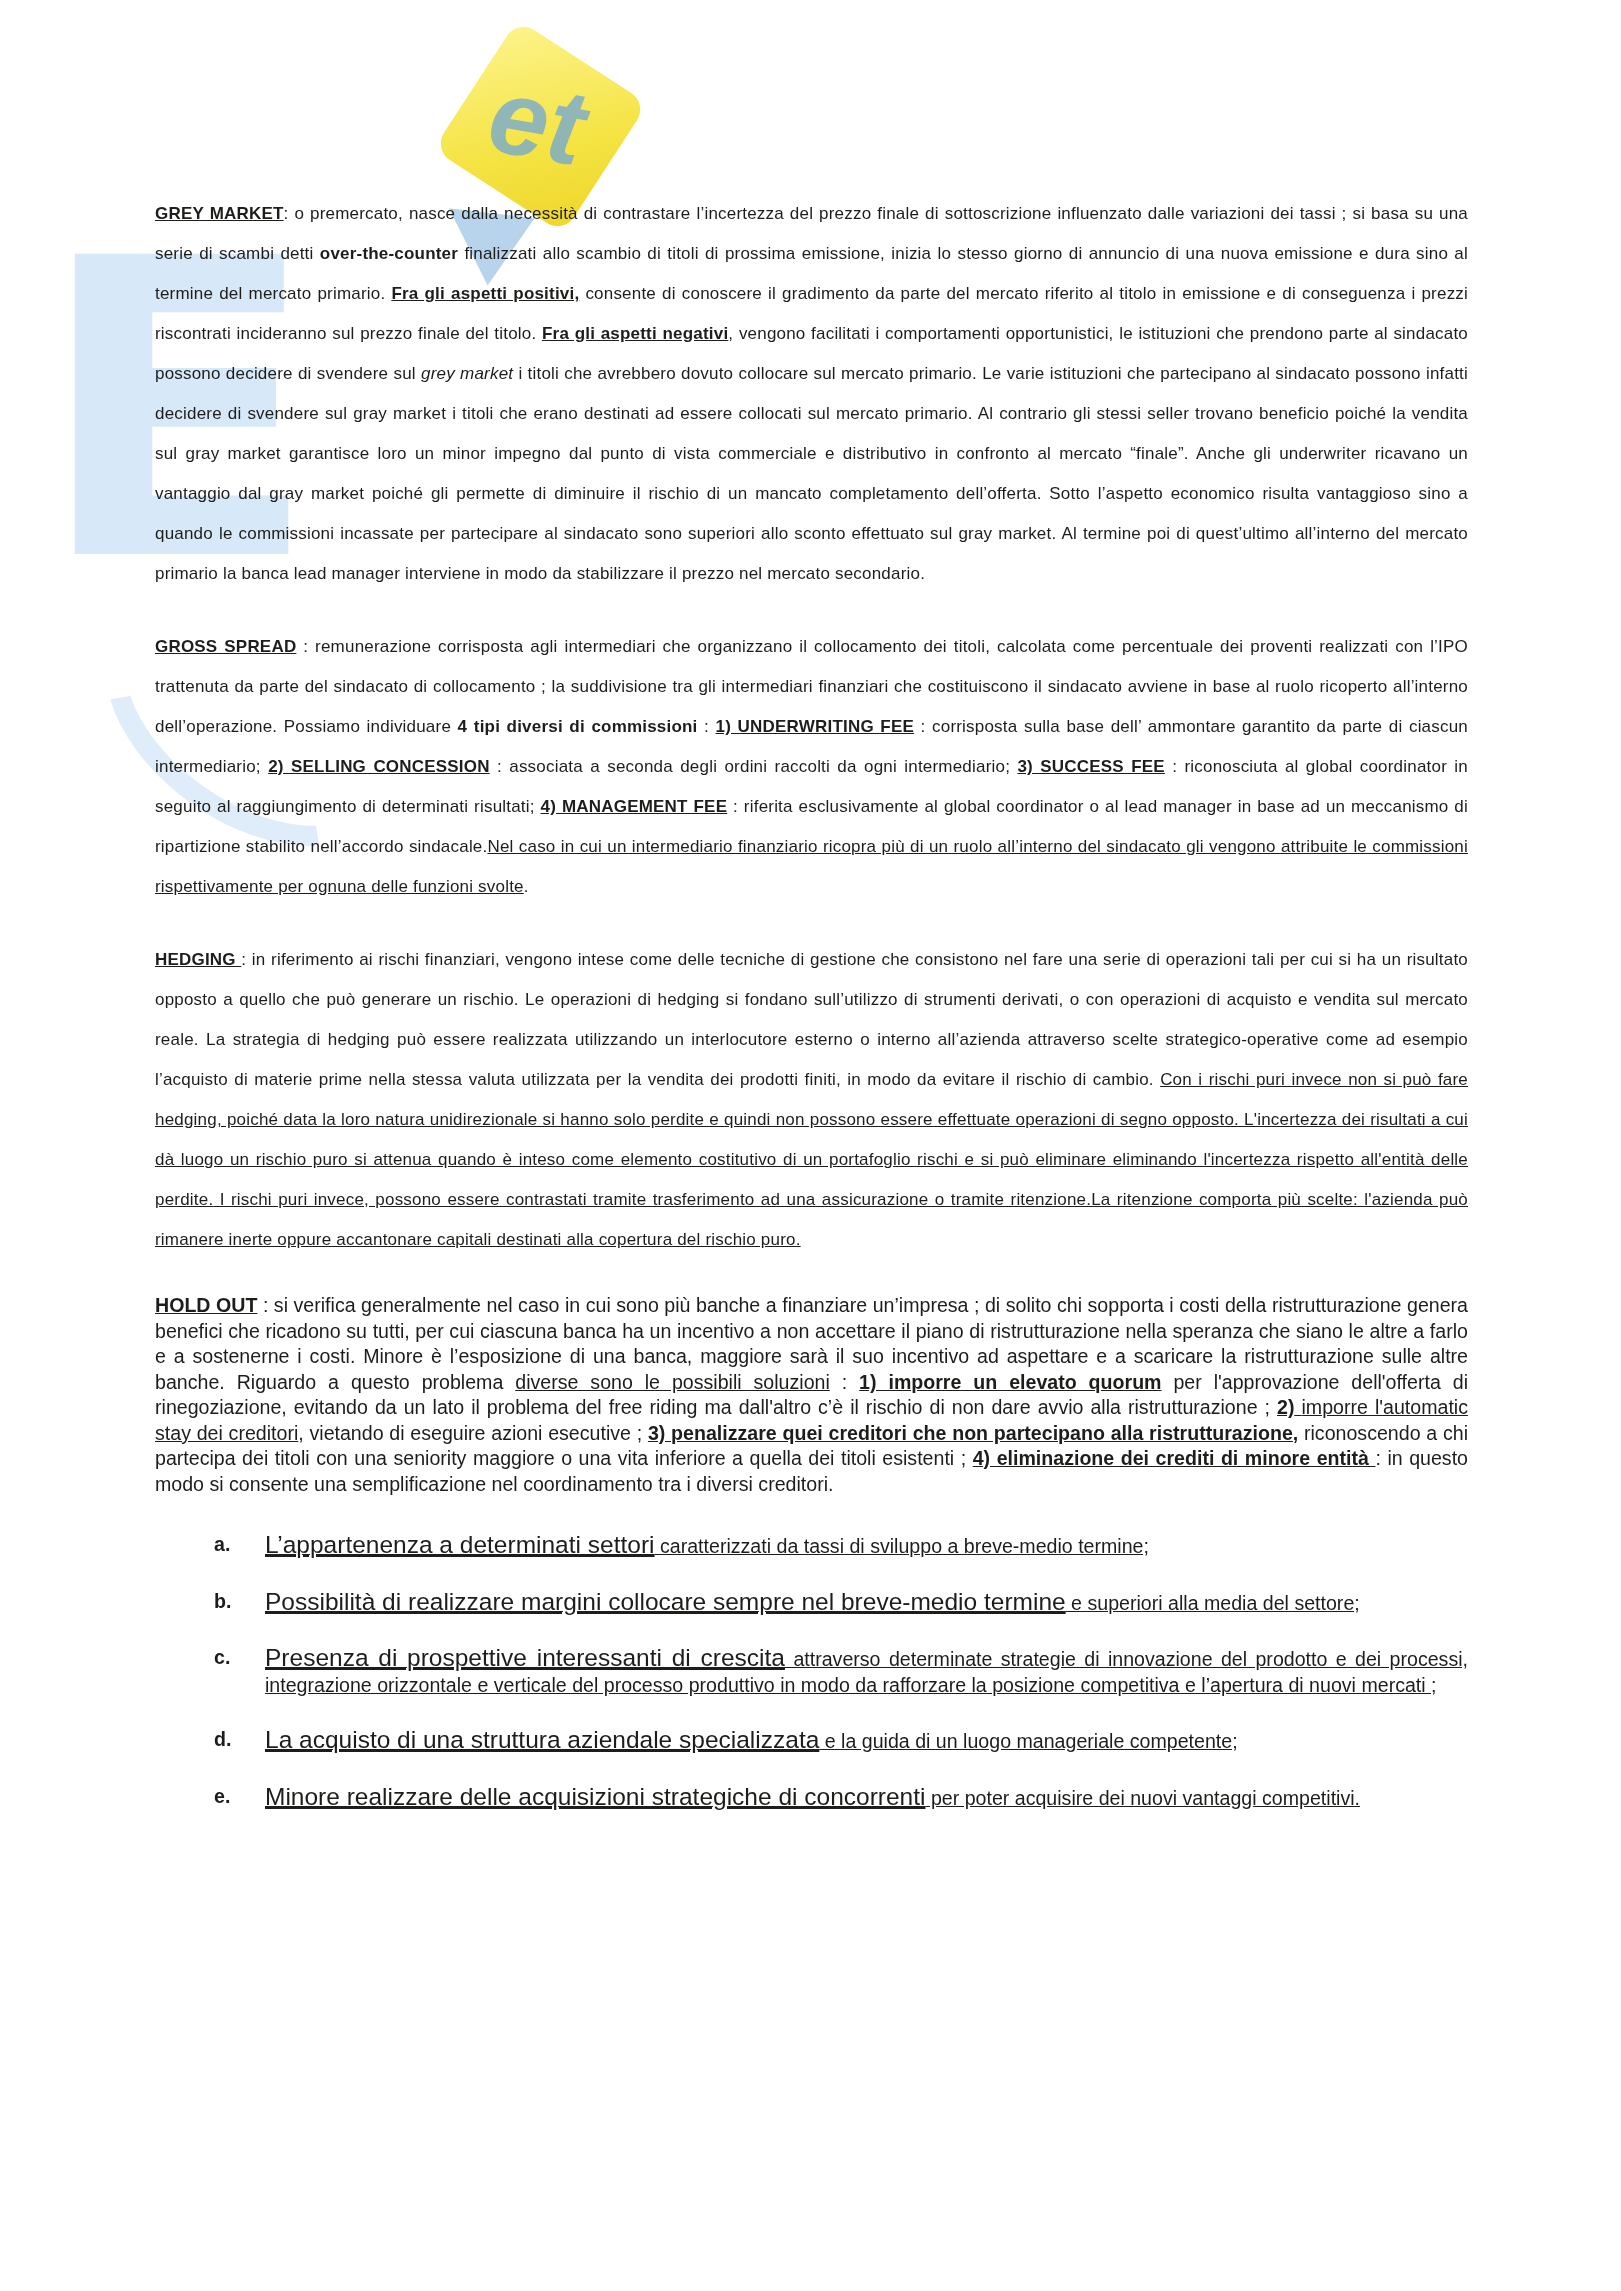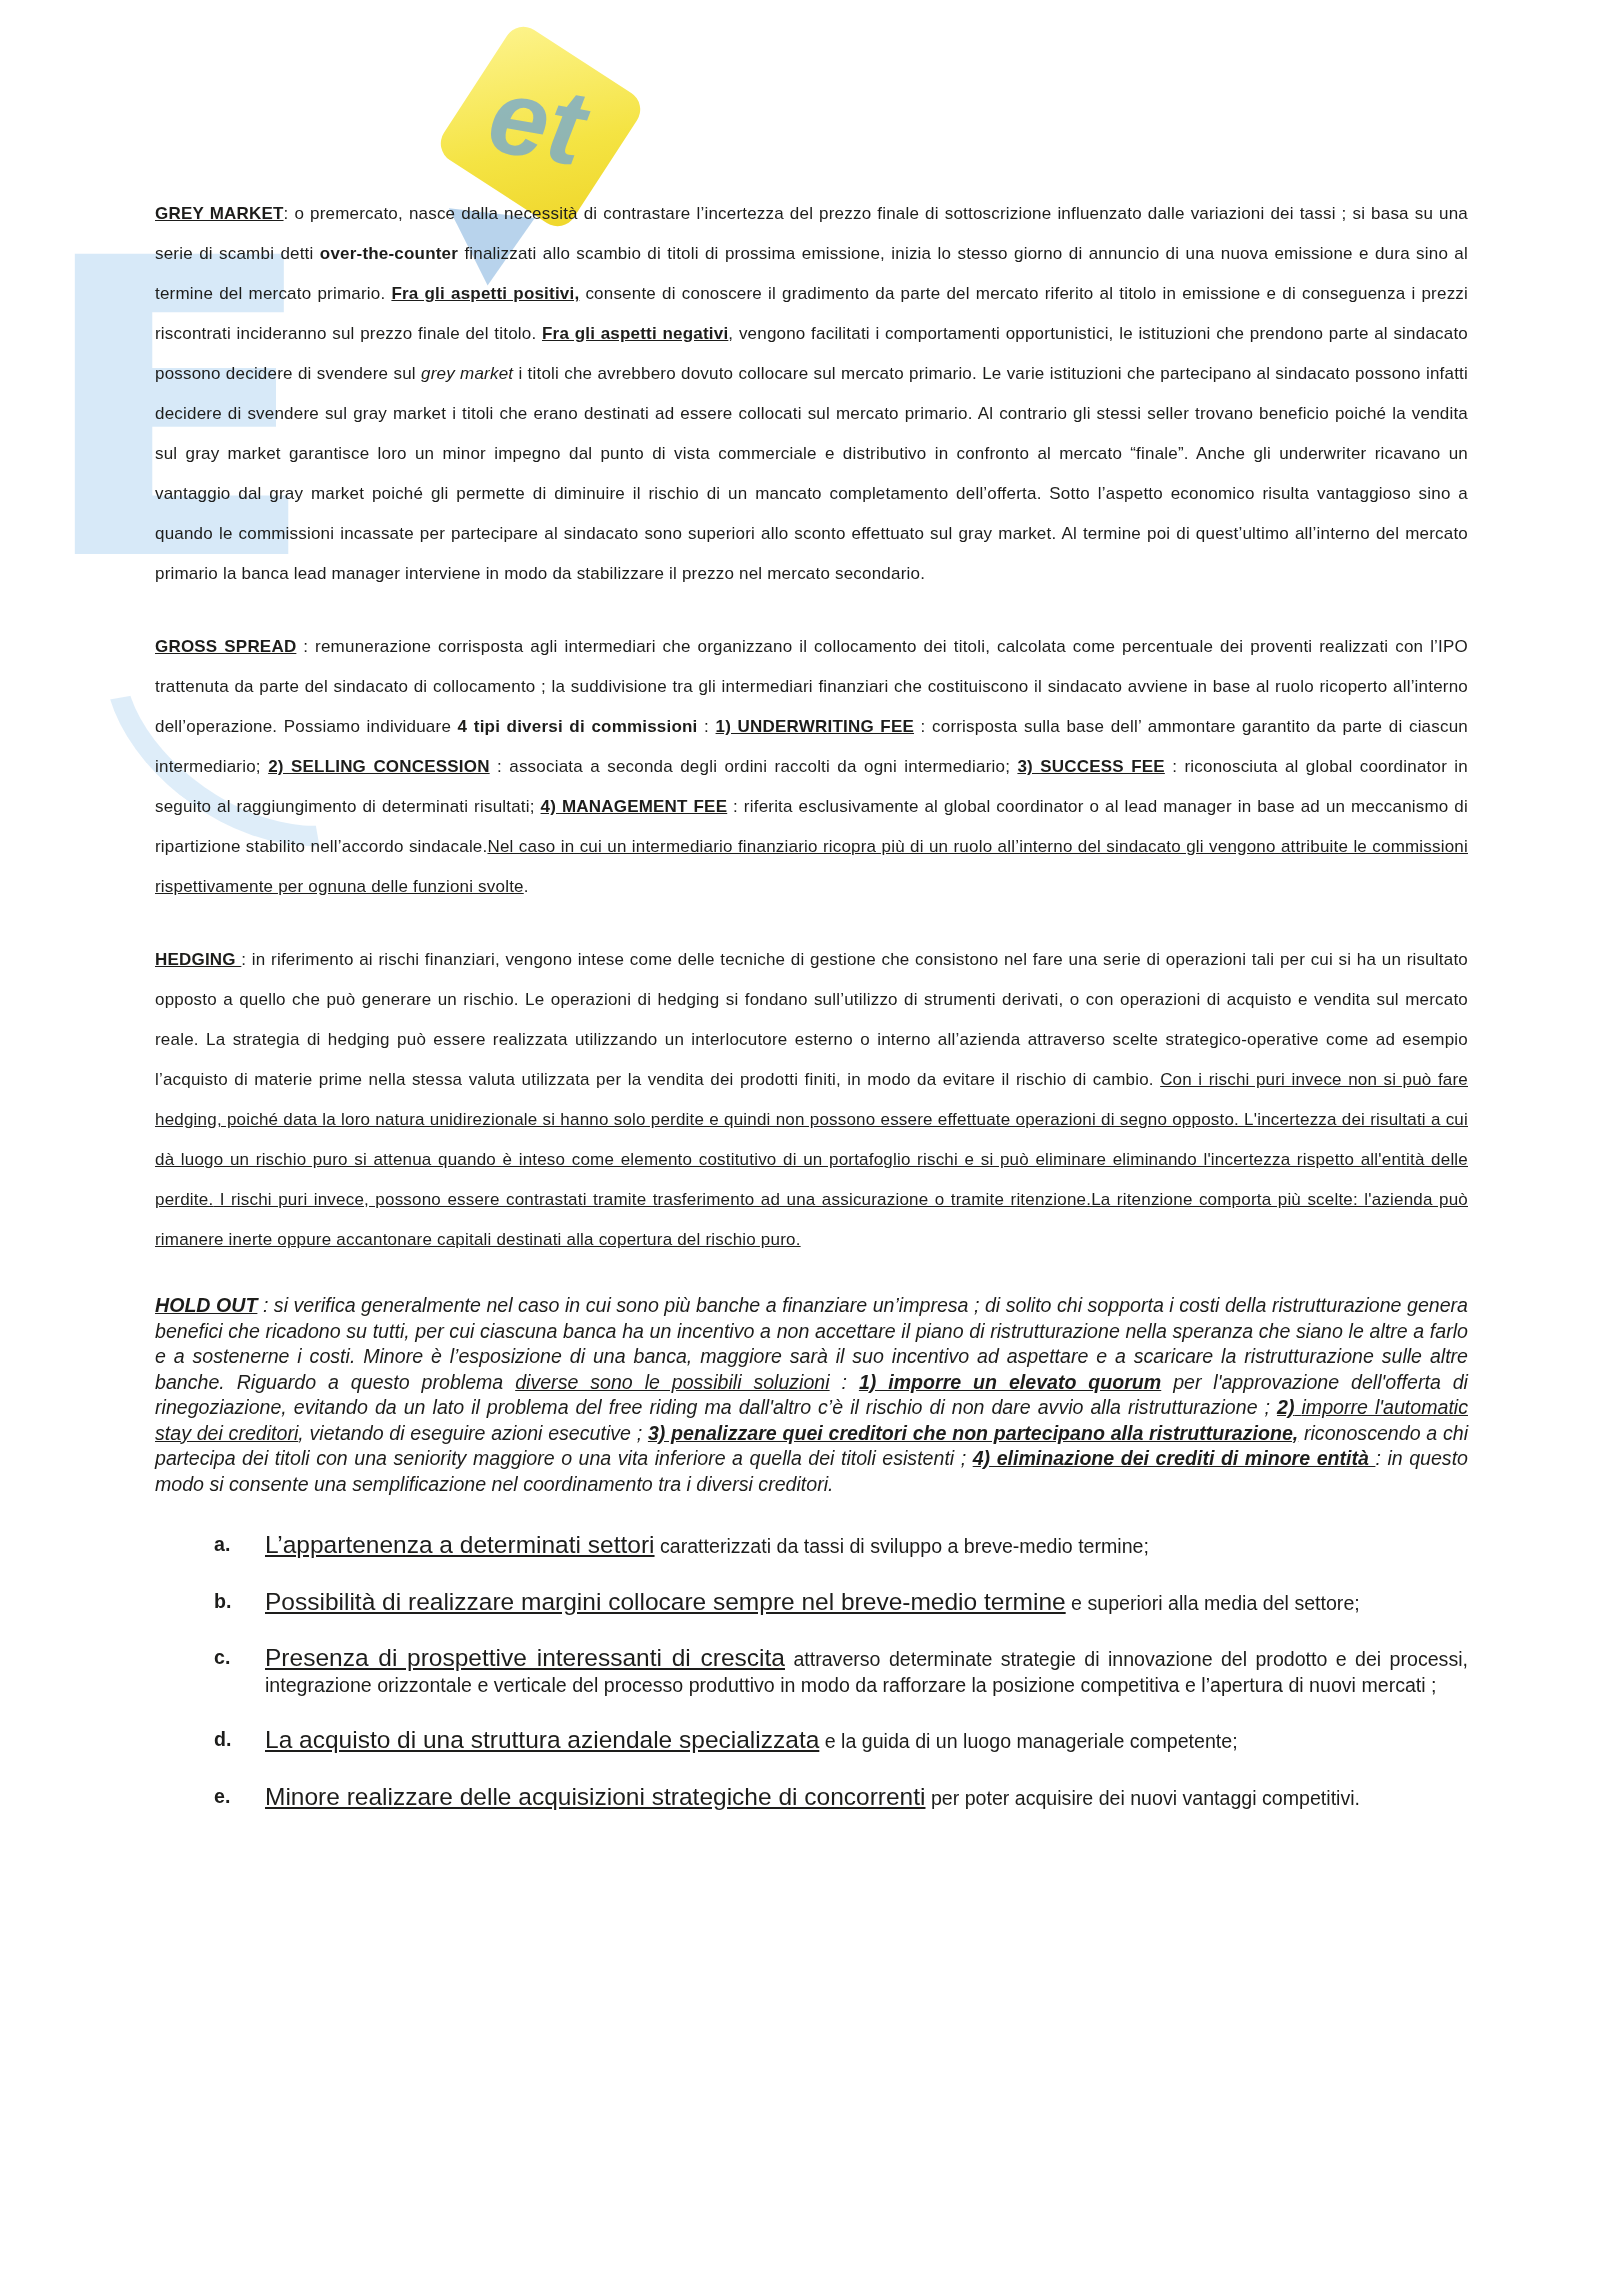--- a/index.html
+++ b/index.html
@@ -45,29 +45,29 @@
     border-radius: 50%;
     transform: rotate(35deg);
   }
   
   .doc {
     position: absolute; z-index: 1;
     left: 155px; top: 194px; width: 1313px;
   }
   .para { text-align: justify; margin-bottom: 33px; }
   .sec-a { font-size: 17px; line-height: 40px; letter-spacing: 0.2px; }
-  .sec-b { font-size: 19.6px; line-height: 25.5px; font-style: italic; }
+  .sec-b { font-size: 19.6px; line-height: 25.5px; }
   span.b { font-weight: bold; }
   span.u { text-decoration: underline; }
   span.i { font-style: italic; }
   .impresa .runs > span:first-child { font-size: 24.5px; }
   .items { margin: 35px 0 0 59px; }
   .item { display: flex; margin-bottom: 29px; font-size: 19.6px; line-height: 25.5px; }
   .item .marker { font-weight: bold; flex: 0 0 51px; }
-  .item .content { flex: 1; text-align: justify; }
+  .item .content { flex: 1; text-align: justify; text-decoration: underline; }
 </style>
 </head>
 <body>
 
 <div class="wm wm-badge"></div>
 <div class="wm wm-badge-text">et</div>
 <div class="wm wm-tip"></div>
 <div class="wm wm-letter">E</div>
 <div class="wm wm-swoosh"></div>
 

